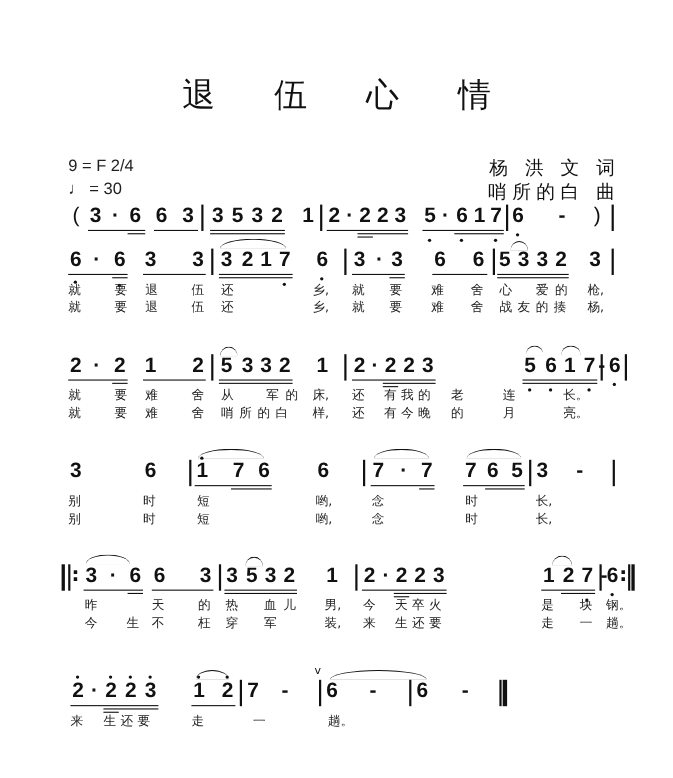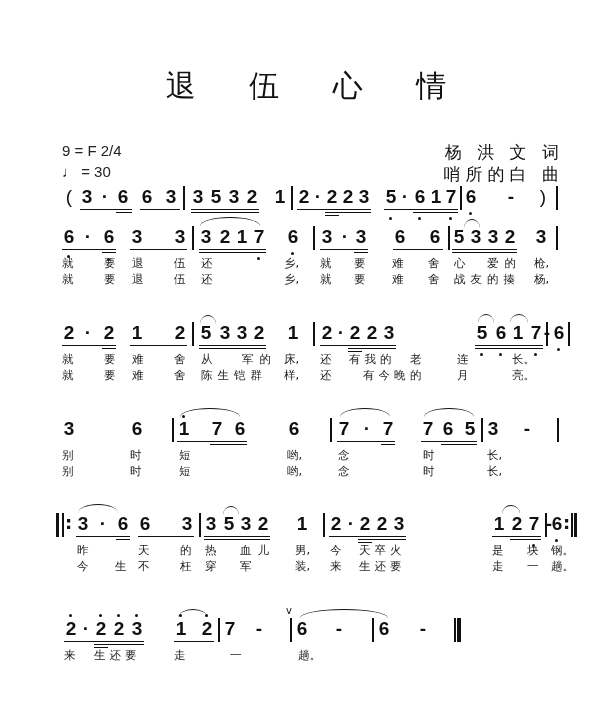--- a/index.html
+++ b/index.html
@@ -205,24 +205,24 @@
       <span style="position:absolute;left:287px;letter-spacing:4px">有我的</span>
       <span style="position:absolute;left:348px">老</span>
       <span style="position:absolute;left:395px">连</span>
       <span style="position:absolute;left:450px">长。</span>
     </div>
   <div class="lyr" style="top:46px;left:2px;width:500px;">
       <span style="position:absolute;left:0">就</span>
       <span style="position:absolute;left:42px">要</span>
       <span style="position:absolute;left:70px">难</span>
       <span style="position:absolute;left:112px">舍</span>
-      <span style="position:absolute;left:139px;letter-spacing:5px">陈生铠群</span>
+      <span style="position:absolute;left:139px;letter-spacing:5px">哨所的白</span>
       <span style="position:absolute;left:222px">样,</span>
       <span style="position:absolute;left:258px">还</span>
-      <span style="position:absolute;left:301px;letter-spacing:4px">有今晚</span>
+      <span style="position:absolute;left:287px;letter-spacing:4px">有今晚</span>
       <span style="position:absolute;left:348px">的</span>
       <span style="position:absolute;left:395px">月</span>
       <span style="position:absolute;left:450px">亮。</span>
     </div>
 </div>
 
 <div class="row" style="top:418px;">
   <span class="n" style="left:2px">3</span>
   <span class="n" style="left:70px">6</span>
   <div class="bar" style="left:112px"></div>

